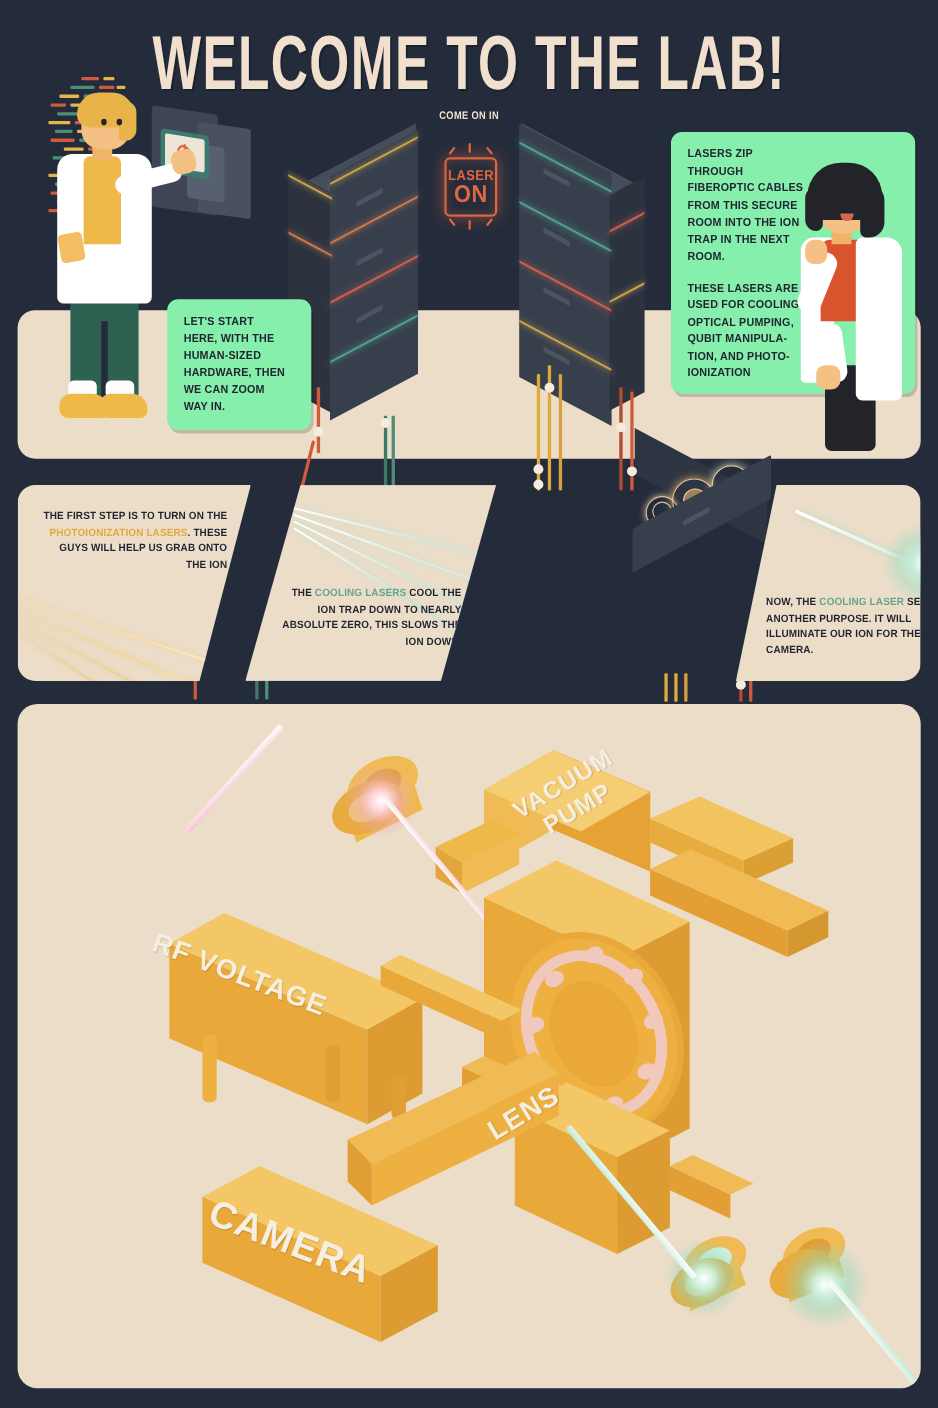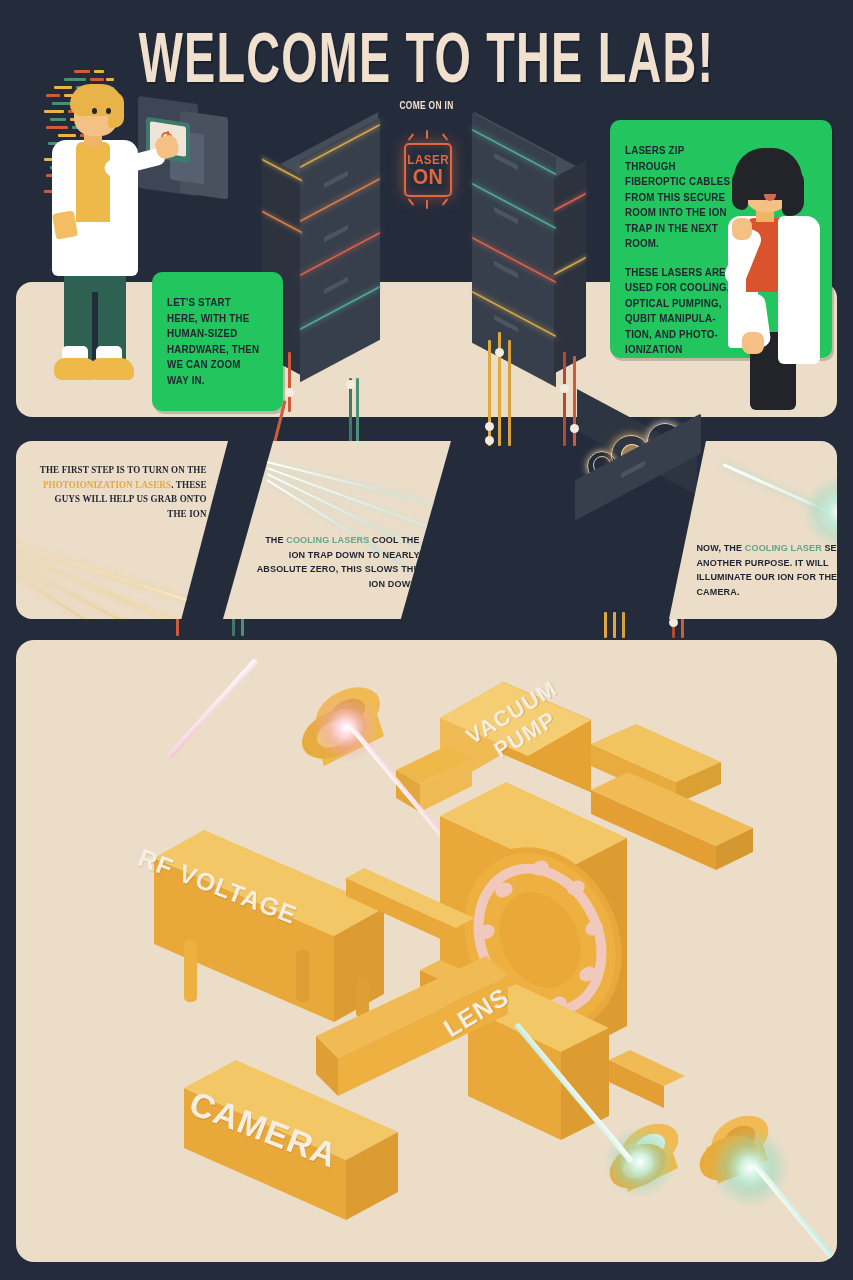--- a/index.html
+++ b/index.html
@@ -74,23 +74,23 @@
   #laser-sign-l1{ font-size:13px; font-weight:bold; color:#e0673f; letter-spacing:.5px; transform:scaleX(.9); line-height:13px; }
   #laser-sign-l2{ font-size:22px; font-weight:bold; color:#e0673f; letter-spacing:.5px; transform:scaleX(.9); line-height:21px; }
   .sign-ray{ position:absolute; background:#e0673f; border-radius:1px; }
 
   
   #drawer{ position:absolute; left:315px; top:290px; width:145px; height:72px; }
   .ring-glow{ position:absolute; border-radius:50%; border:1.5px solid rgba(255,226,180,.85); filter:blur(.3px); }
 
   
   .callout{
-    position:absolute; background:#22c55e; border-radius:10px;
+    position:absolute; background:#86efac; border-radius:10px;
     box-shadow:2px 3px 0 rgba(0,0,0,.18);
-    color:#1f2430; font-weight:bold; padding:23px 15px;
+    color:#1f2430; font-weight:bold; padding:13px 15px;
     font-size:10.5px; line-height:15.5px; letter-spacing:.2px;
   }
   .callout span{ display:block; transform:scaleX(.93); transform-origin:left center; }
   #callout-left{ left:152px; top:272px; width:131px; }
   #callout-right{ left:610px; top:120px; width:222px; height:238px; }
   #callout-right .ctext{ width:118px; }
   #callout-right .gap{ height:13px; }
 
   
   #scientist-right{ position:absolute; left:716px; top:136px; width:132px; height:270px; }
@@ -111,21 +111,21 @@
   #s2-legs{ position:absolute; left:34px; top:196px; width:46px; height:78px; background:#23242a; border-radius:6px; }
 
   
   .cable{ position:absolute; border-radius:1px; }
   .cable-node{ position:absolute; width:9px; height:9px; border-radius:50%; background:#f4ece0; }
 
   
   #band{ position:absolute; left:16px; top:441px; width:821px; height:178px; }
   .slant{ position:absolute; top:0; height:178px; background:#ecddc9; overflow:hidden; }
   #slant-1{ left:0; width:212px; border-radius:16px 0 0 16px;
-            clip-path:polygon(0 0, 100% 0, 78% 100%, 0 100%);font-family:Liberation Serif, serif; }
+            clip-path:polygon(0 0, 100% 0, 78% 100%, 0 100%); }
   #slant-2{ left:207px; width:228px;
             clip-path:polygon(22% 0, 100% 0, 78% 100%, 0 100%); }
   #slant-3{ left:430px; width:228px;
             clip-path:polygon(22% 0, 100% 0, 78% 100%, 0 100%); }
   #slant-4{ left:653px; width:168px; border-radius:0 16px 16px 0;
             clip-path:polygon(22% 0, 100% 0, 100% 100%, 0 100%); }
   .band-text{ position:absolute; font-size:9.6px; line-height:14.5px; font-weight:bold; color:#1f2430; letter-spacing:.15px; }
   .band-text span{ display:block; transform:scaleX(.94); }
   .hl-photo{ color:#e3a93c; }
   .hl-cool{ color:#63a68c; }

